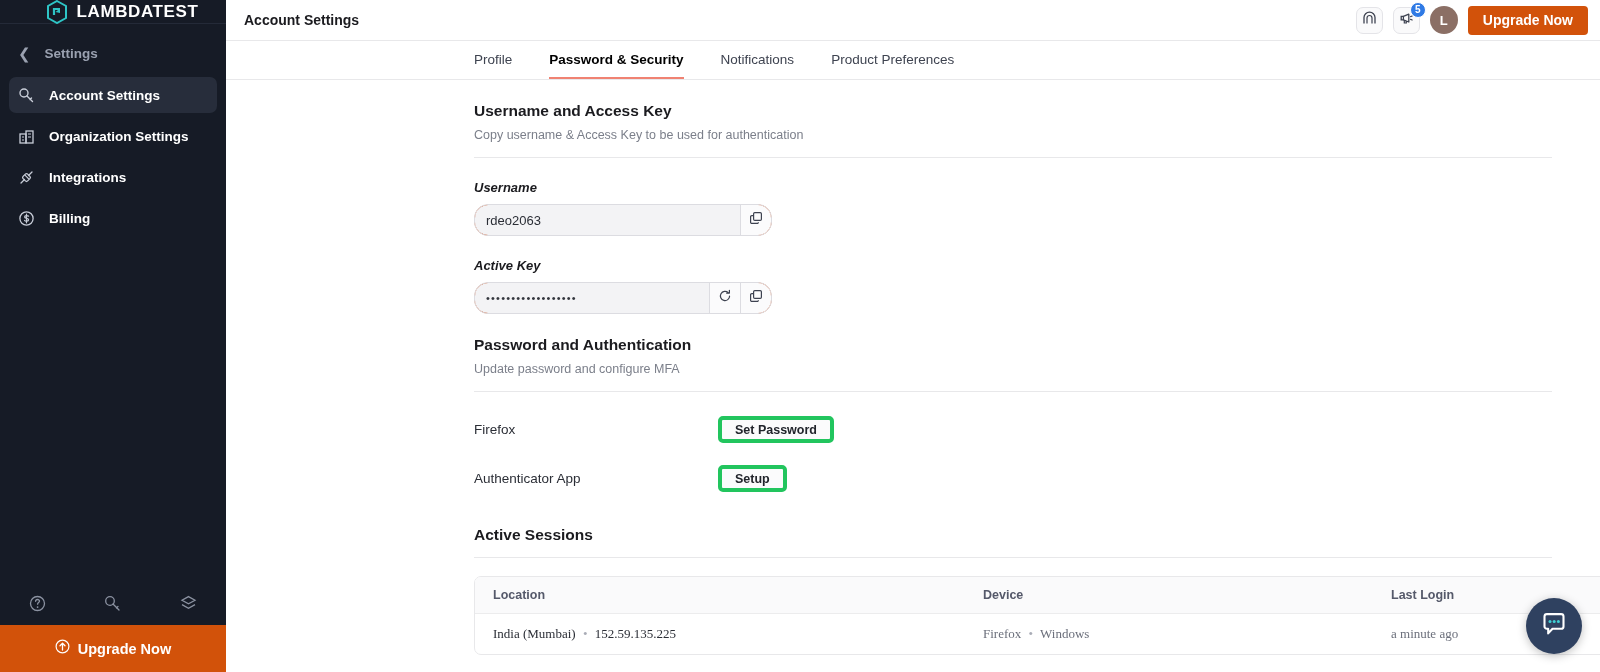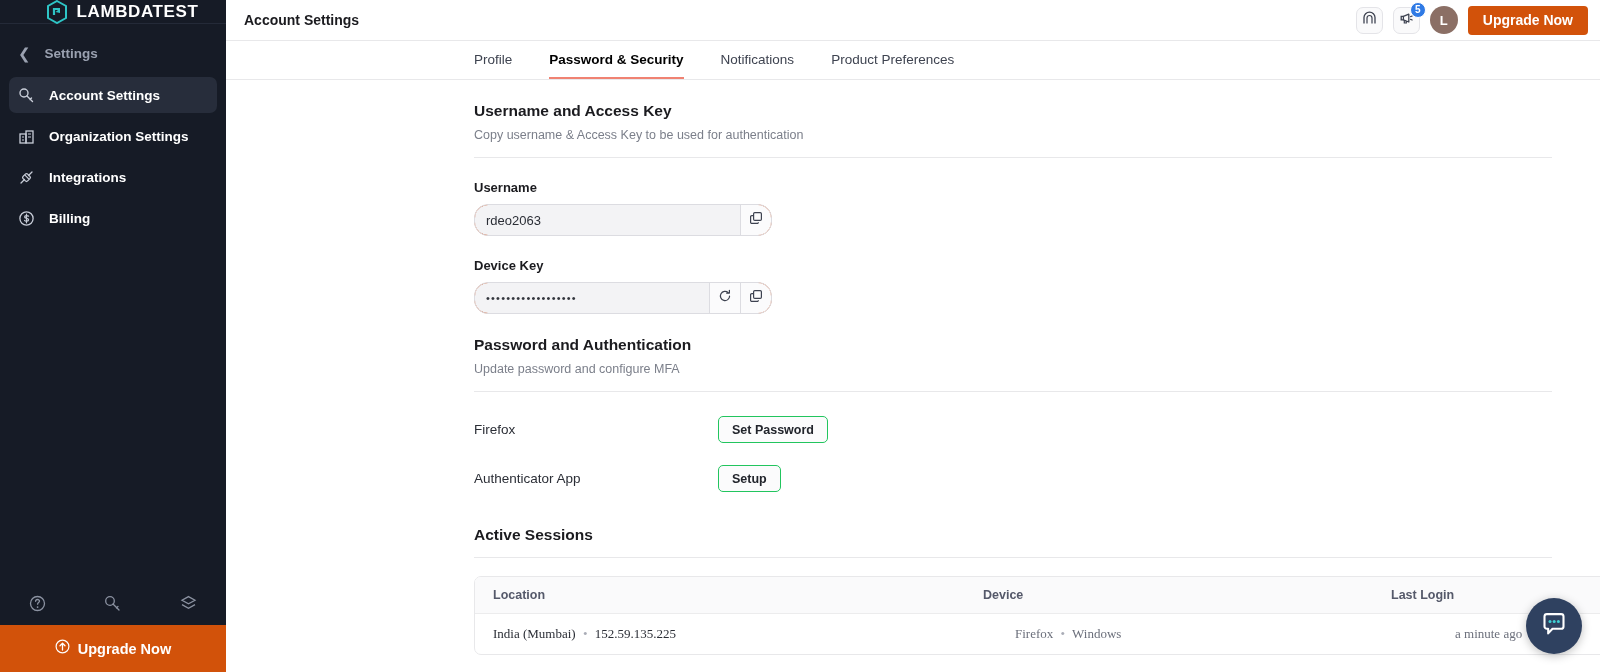--- a/index.html
+++ b/index.html
@@ -99,60 +99,60 @@
   }
   .tab.active { color:#000000; font-weight:bold; border-bottom-color:#f08272; }
 
   
   .content { flex:1; overflow-y:auto; padding: 0 0 0 0; position:relative; }
   .inner { padding: 22px 48px 40px 248px; }
   .section-title { font-size:15.5px; font-weight:bold; color:#1b1b1f; }
   .section-sub { font-size:12.5px; color:#7b7f8a; margin-top:8px; }
   .hr { height:1px; background:#e8e8ea; margin-top:15px; }
 
-  .field-label { font-size:13px; font-weight:bold; color:#1b1b1f; margin-top:22px; }
+  .field-label { font-size:13px; font-weight:bold; color:#1b1b1f; margin-top:22px;font-style:italic; }
   .input-group {
     display:flex; align-items:stretch; width:298px; height:32px;
     border:1px solid #dcdce1; border-radius:14px; overflow:hidden;
     background:#c2410c; margin-top:9px;
   }
   .input-group .txt {
     flex:1; background:#f3f3f5; border:none; outline:none;
     padding:0 11px; font-size:13px; color:#2b2e36;
     font-family:"Liberation Sans",sans-serif;
     display:flex; align-items:center;
   }
   .input-group .txt.dots { letter-spacing:1.2px; font-size:11px; color:#33363d; }
   .ig-btn {
     width:31px; background:#fbfbfc; border-left:1px solid #dcdce1;
     display:flex;align-items:center;justify-content:center;cursor:pointer;color:#3d4250;
   }
 
   .row-field { display:flex; align-items:center; margin-top:24px; }
   .row-field .rf-label { width:244px; font-size:13.5px; color:#2b2e36; }
   .btn-outline {
-    border:1px solid #22c55e; background:#fbfbfc; border-radius:5px;
+    border:4px solid #22c55e; background:#fbfbfc; border-radius:5px;
     height:27px; padding:0 13px; font-size:12.5px; font-weight:bold; color:#22252c;
     font-family:"Liberation Sans",sans-serif; cursor:pointer;
   }
 
   
   .tbl {
     margin-top:18px; border:1px solid #e8e8ea; border-radius:7px; overflow:hidden;
     width:1307px;
   }
   .tbl-head, .tbl-row { display:flex; align-items:center; }
   .tbl-head { background:#fafafb; height:37px; border-bottom:1px solid #ececed; }
   .tbl-row { height:40px; }
   .c-loc { width:508px; padding-left:18px; }
   .c-dev { width:408px; }
   .c-log { flex:1; }
   .th { font-size:12.5px; font-weight:bold; color:#55596a; }
   .td { font-size:13px; color:#2b2e36;font-family:Liberation Serif, serif; }
-  .td.muted { color:#6b6f7b;margin-left:32px; }
+  .td.muted { color:#6b6f7b; }
   .dot-sep { color:#a9acb6; padding:0 4px; }
 
   
   .chat-fab {
     position:absolute; right:18px; bottom:18px; width:56px;height:56px;
     border-radius:50%; background:#2f4160; display:flex; align-items:center;
     justify-content:center; cursor:pointer; box-shadow:0 2px 10px rgba(0,0,0,.25);
   }
   
   .content::-webkit-scrollbar { width:9px; }
@@ -323,21 +323,21 @@
           <div class="ig-btn">
             <span>
               <svg width="14" height="14" viewBox="0 0 14 14">
                   <rect x="4.6" y="1.6" width="7.8" height="7.8" rx="1.2" fill="none" stroke="currentColor" stroke-width="1.2"></rect>
                   <path d="M9.4 11.2 a1.2 1.2 0 0 1 -1.2 1.2 H2.8 a1.2 1.2 0 0 1 -1.2 -1.2 V5.8 a1.2 1.2 0 0 1 1.2 -1.2 H4.6" fill="none" stroke="currentColor" stroke-width="1.2"></path>
                 </svg>
             </span>
           </div>
         </div>
 
-        <div class="field-label">Device Key</div>
+        <div class="field-label">Active Key</div>
         <div class="input-group">
           <div class="txt dots">••••••••••••••••••</div>
           <div class="ig-btn">
             <span>
               <svg width="14" height="14" viewBox="0 0 14 14">
                   <path d="M11.6 7 a4.6 4.6 0 1 1 -1.4 -3.3" fill="none" stroke="currentColor" stroke-width="1.2" stroke-linecap="round"></path>
                   <path d="M11.4 1.3 L11.4 4.1 L8.6 4.1" fill="none" stroke="currentColor" stroke-width="1.2" stroke-linecap="round" stroke-linejoin="round"></path>
                 </svg>
             </span>
           </div>

